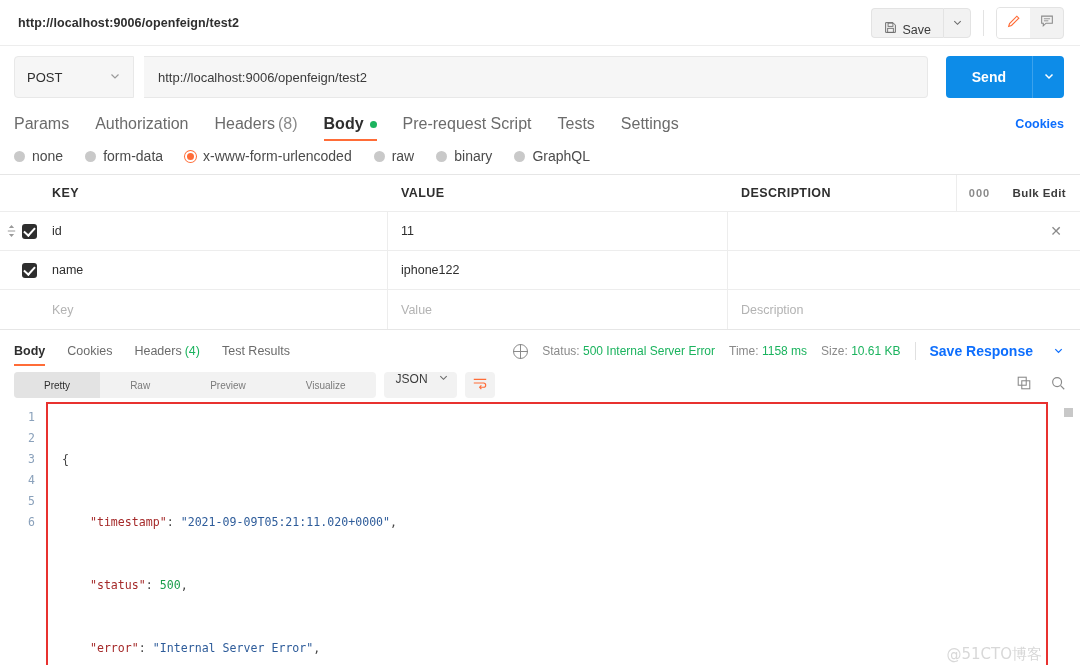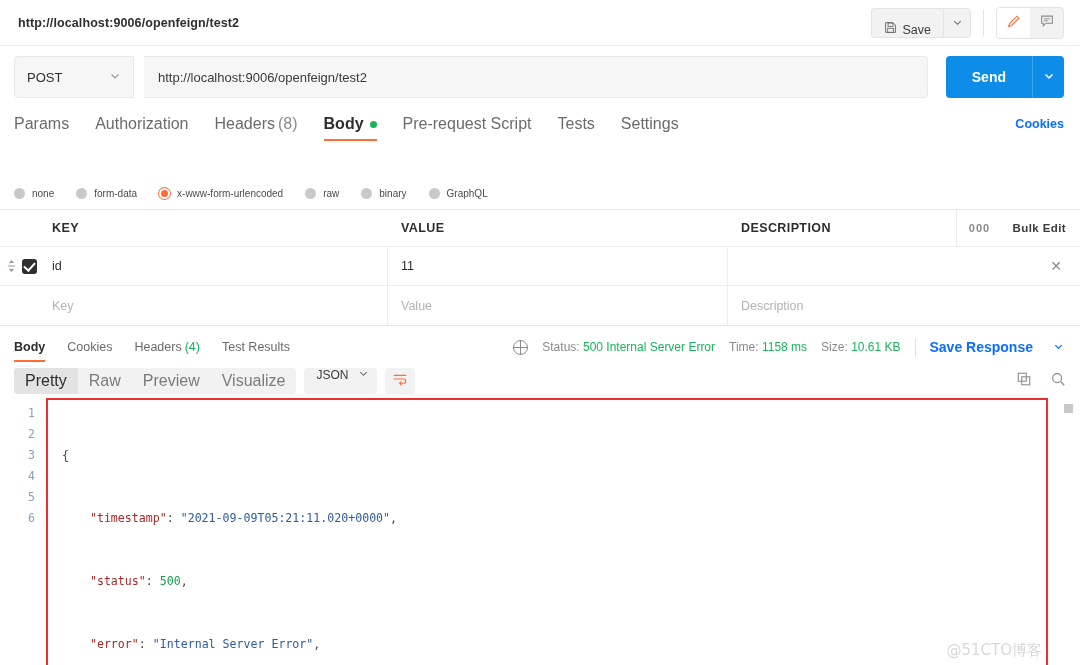--- a/index.html
+++ b/index.html
@@ -72,21 +72,21 @@
   .req-tab.active { color: #2e2e2e; font-weight: bold; }
   .req-tab.active::after {
     content: ""; position: absolute; left: 0; right: 0; bottom: -1px; height: 2px; background: #ff6c37;
   }
   .tab-count { color: #8a8a8a; font-weight: normal; margin-left: 3px; }
   .green-dot { width: 7px; height: 7px; border-radius: 50%; background: #1bb35e; margin-left: 6px; }
   .cookies-link { margin-left: auto; font-size: 12.5px; color: #0d6efd; font-weight: bold; cursor: pointer; }
 
   
   .radio-row { display: flex; align-items: center; padding: 8px 14px 10px 14px; gap: 0; }
-  .radio-item { display: flex; align-items: center; margin-right: 22px; cursor: pointer; font-size: 10px; color: #4b4b4b; margin-top: 40px; }
+  .radio-item { display: flex; align-items: center; margin-right: 22px; cursor: pointer; font-size: 14px; color: #4b4b4b; }
   .radio-dot { width: 11px; height: 11px; border-radius: 50%; background: #c9c9c9; margin-right: 7px; }
   .radio-item.selected .radio-dot { background: #ff6c37; box-shadow: inset 0 0 0 2px #fff, 0 0 0 1px #ff6c37; }
 
   
   .ptable { border-top: 1px solid #e6e6e6; border-bottom: 1px solid #e6e6e6; }
   .prow { display: flex; align-items: center; height: 39px; border-bottom: 1px solid #ededed; }
   .prow:last-child { border-bottom: none; }
   .prow.head { height: 37px; font-size: 11.5px; font-weight: bold; color: #3b3b3b; letter-spacing: .4px; }
   .c-handle { width: 22px; display: flex; align-items: center; justify-content: center; color: #9a9a9a; font-size: 10px; }
   .c-check { width: 26px; display: flex; align-items: center; }
@@ -114,21 +114,21 @@
   .resp-meta b { color: #1bb35e; font-weight: normal; }
   .globe { width: 15px; height: 15px; border: 1px solid #8a8a8a; border-radius: 50%; position: relative; }
   .globe::before { content:""; position:absolute; left:6px; top:-1px; width:1px; height:15px; background:#8a8a8a; }
   .globe::after { content:""; position:absolute; left:-1px; top:6px; width:15px; height:1px; background:#8a8a8a; }
   .save-resp { color: #0d6efd; font-weight: bold; font-size: 14px; cursor: pointer; display:flex; align-items:center; gap:20px; }
   .meta-sep { width: 1px; height: 18px; background: #e0e0e0; }
 
   
   .viewer-bar { display: flex; align-items: center; padding: 0 14px; height: 34px; gap: 0; }
   .seg { display: flex; align-items: center; background: #f2f2f2; border-radius: 4px; height: 26px; overflow: hidden; }
-  .seg-item { font-size: 16px; color: #7b7b7b; padding: 0 11px; height: 26px; display: flex; align-items: center; cursor: pointer; }
+  .seg-item { font-size: 10px; color: #7b7b7b; padding: 0 30px; height: 26px; display: flex; align-items: center; cursor: pointer; }
   .seg-item.active { background: #e3e3e3; color: #2e2e2e; }
   .fmt-box { display: flex; align-items: flex-start; background: #f2f2f2; border-radius: 4px; height: 26px; padding: 0 8px 0 12px; margin-left: 8px; gap: 10px; font-size: 12px; color: #3b3b3b; cursor: pointer; }
   .wrap-btn { width: 30px; height: 26px; background: #f2f2f2; border-radius: 4px; margin-left: 8px; display:flex; align-items:center; justify-content:center; cursor:pointer; }
   .viewer-right { margin-left: auto; display: flex; align-items: center; gap: 18px; }
 
   
   .code-wrap { position: relative; height: 268px; display: flex; border-top: 0; }
   .red-frame {
     position: absolute; left: 46px; top: 0; right: 32px; bottom: -6px;
     border: 2px solid #e8312f; pointer-events: none; z-index: 5;
@@ -299,20 +299,30 @@
       </div>
       <div class="c-check">
           <div class="cbox"></div>
         </div>
       <div class="c-key">id</div>
       <div class="c-val">11</div>
       <div class="c-desc"></div>
       <div class="c-x">✕</div>
     </div>
 
+    <div class="prow">
+      <div class="c-handle"></div>
+      <div class="c-check">
+          <div class="cbox"></div>
+        </div>
+      <div class="c-key">name</div>
+      <div class="c-val">iphone122</div>
+      <div class="c-desc"></div>
+      <div class="c-x"></div>
+    </div>
 
     <div class="prow">
       <div class="c-handle"></div>
       <div class="c-check"></div>
       <div class="c-key ph">Key</div>
       <div class="c-val ph">Value</div>
       <div class="c-desc ph">Description</div>
       <div class="c-x"></div>
     </div>
   </div>

